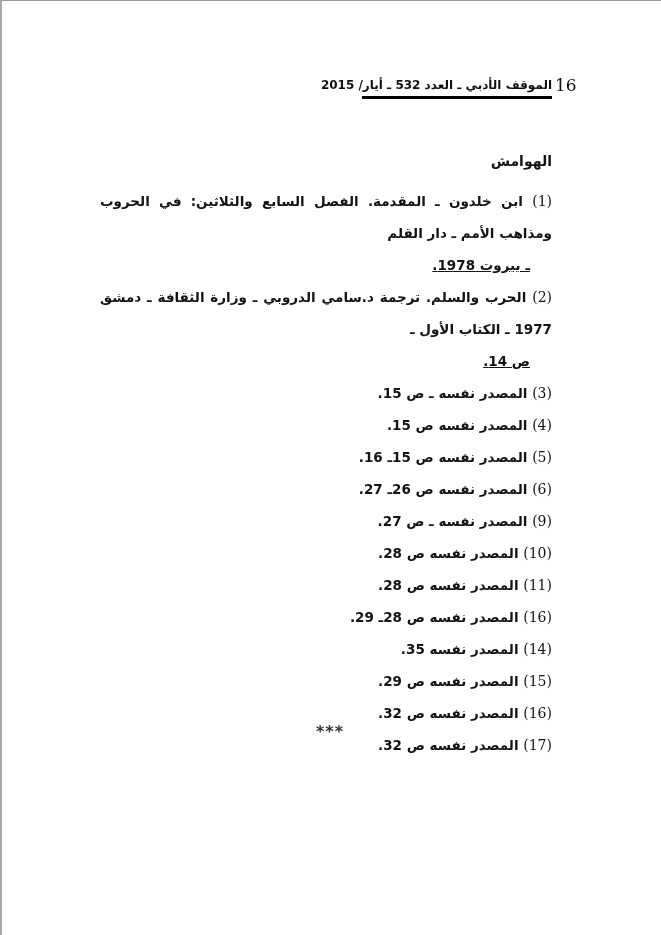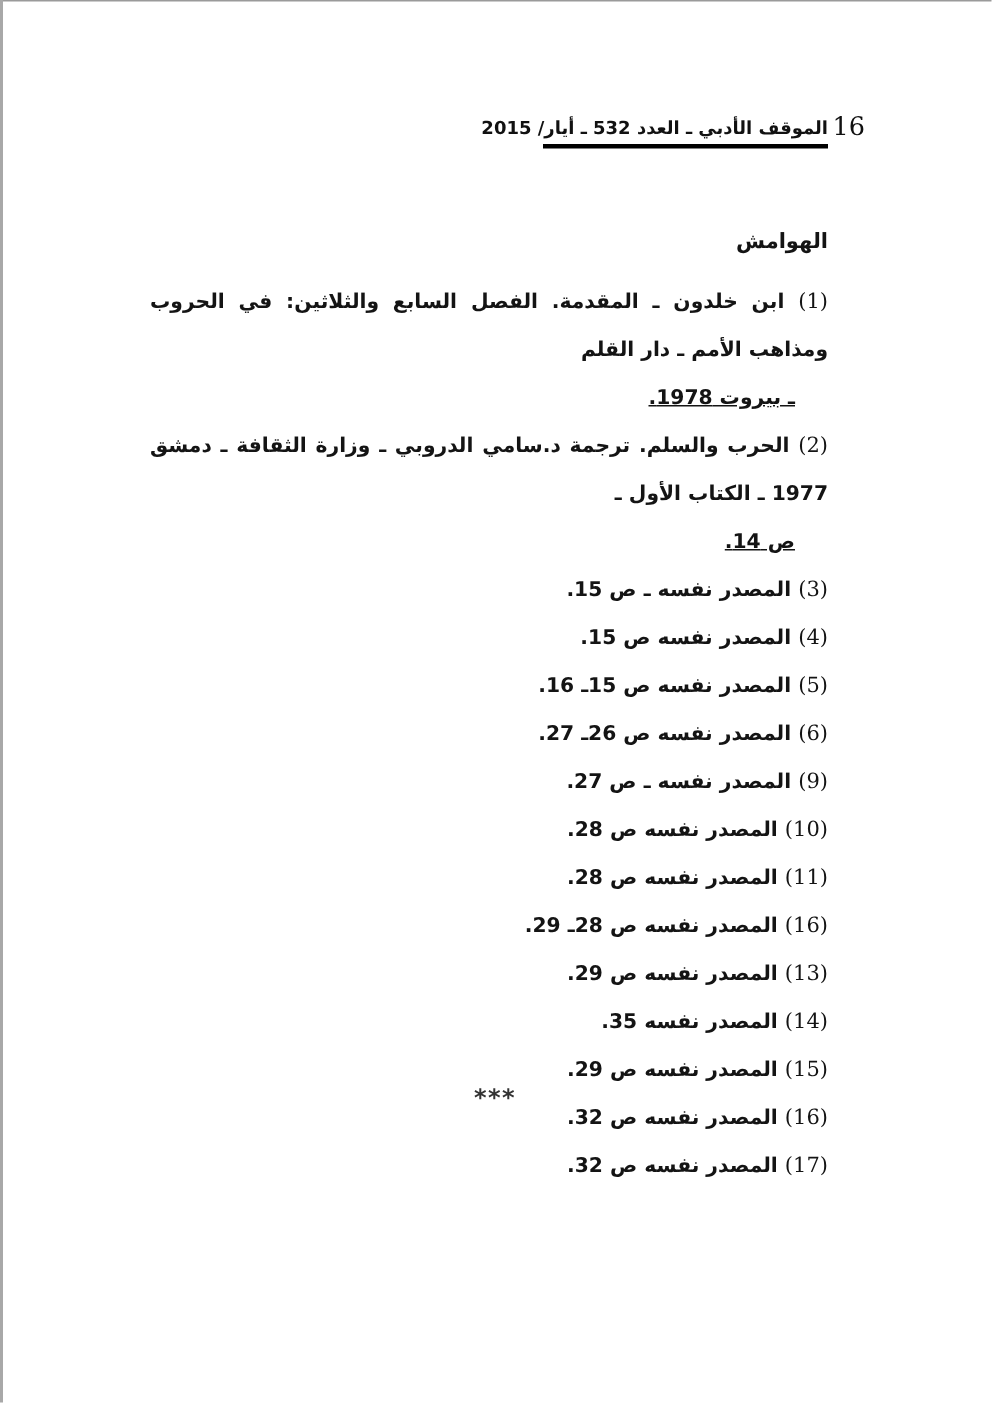--- a/index.html
+++ b/index.html
@@ -162,24 +162,20 @@
     </li>
     <li class="note">
       <span class="num">(11)</span>
       <span>المصدر نفسه ص 28.</span>
     </li>
     <li class="note">
       <span class="num">(16)</span>
       <span>المصدر نفسه ص 28ـ 29.</span>
     </li>
     <li class="note">
-      <span class="num">(13)</span>
-      <span>المصدر نفسه ص 29.</span>
-    </li>
-    <li class="note">
       <span class="num">(14)</span>
       <span>المصدر نفسه 35.</span>
     </li>
     <li class="note">
       <span class="num">(15)</span>
       <span>المصدر نفسه ص 29.</span>
     </li>
     <li class="note">
       <span class="num">(16)</span>
       <span>المصدر نفسه ص 32.</span>

